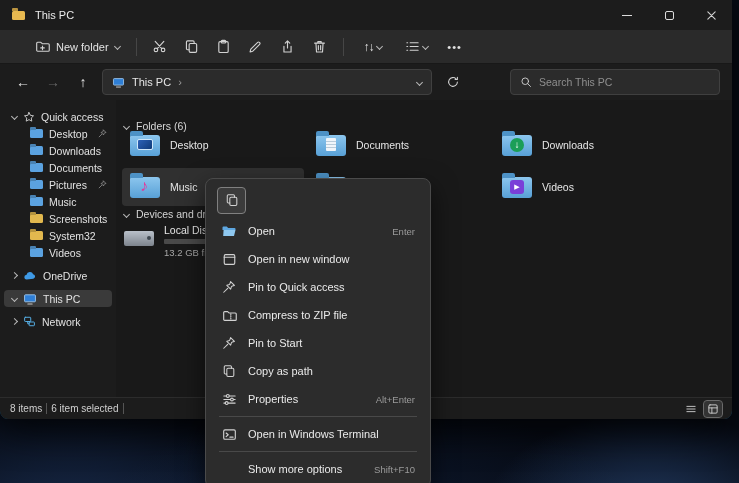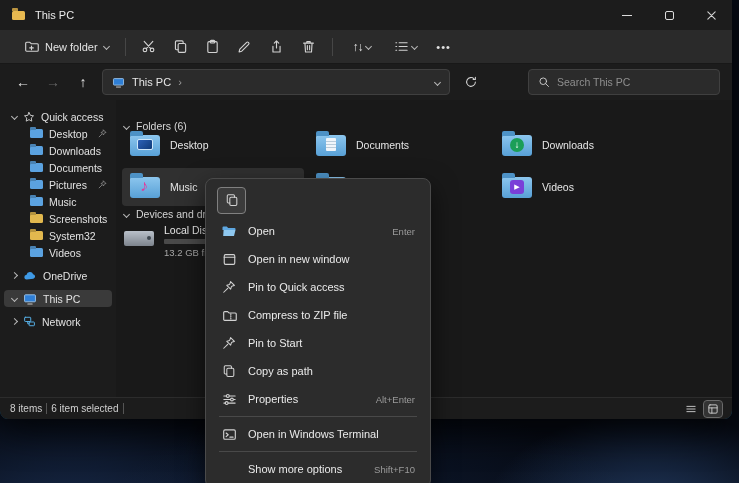--- a/index.html
+++ b/index.html
@@ -26,34 +26,34 @@
   .titlebar { height:30px; display:flex; align-items:center; padding-left:12px; background:#1c1c1c; }
   .mini-folder { display:inline-block; width:13px; height:9px; border-radius:1.5px; background:var(--c,#5ba2e0); position:relative; flex:none; }
   .mini-folder::before { content:""; position:absolute; top:-2.5px; left:0; width:6px; height:3px; border-radius:1px 1px 0 0; background:inherit; filter:brightness(.8); }
   .tb-title { margin-left:10px; color:#eaeaea; }
   .win-controls { margin-left:auto; display:flex; height:100%; }
   .win-btn { width:42px; height:100%; display:flex; align-items:center; justify-content:center; }
   .glyph-min { width:10px; height:1px; background:#dcdcdc; display:block; }
   .glyph-max { width:9px; height:9px; border:1px solid #dcdcdc; border-radius:2px; display:block; }
 
   
-  .toolbar { height:34px; background:#2a2a2a; display:flex; align-items:center; padding:0 15px; border-bottom:1px solid #181818; }
+  .toolbar { height:34px; background:#2a2a2a; display:flex; align-items:center; padding:0 26px; border-bottom:1px solid #181818; }
   .tbtn { display:flex; align-items:center; gap:6px; padding:5px 9px; border-radius:4px; color:#e2e2e2; }
   .ibtn { width:32px; height:28px; display:flex; align-items:center; justify-content:center; border-radius:4px; gap:3px; }
   .vsep { width:1px; height:18px; background:#464646; margin:0 7px; }
   .arrows { font-size:12px; letter-spacing:-1px; }
   .dots-label { letter-spacing:1px; color:#e2e2e2; }
 
   
   .navbar { height:36px; background:#1c1c1c; display:flex; align-items:center; padding:0 12px; gap:8px; }
   .nav-glyph { font-size:14px; width:22px; text-align:center; }
   .nav-glyph.disabled { color:#666; }
   .addressbar { flex:1; height:26px; background:#2b2b2b; border:1px solid #404040; border-radius:4px; display:flex; align-items:center; gap:7px; padding:0 9px; }
   .addr-chev { margin-left:auto; }
-  .searchbox { width:192px; height:26px; background:#2b2b2b; border:1px solid #404040; border-radius:4px; display:flex; align-items:center; gap:7px; padding:0 9px;margin-left:36px; }
+  .searchbox { width:210px; height:26px; background:#2b2b2b; border:1px solid #404040; border-radius:4px; display:flex; align-items:center; gap:7px; padding:0 9px;margin-left:36px; }
   .searchbox input { flex:1; min-width:0; background:transparent; border:none; outline:none; color:#ddd; font:inherit; font-size:10.5px; }
   .searchbox input::placeholder { color:#8f8f8f; }
 
   
   .main { display:flex; height:297px; }
   .sidebar { width:116px; background:#1c1c1c; padding-top:8px; }
   .side-row { height:17px; display:flex; align-items:center; gap:6px; margin:0 4px; padding:0 5px 0 8px; border-radius:4px; font-size:10.5px; color:#e2e2e2; }
   .side-row.child { padding-left:26px; }
   .side-row.selected { background:#3a3a3a; }
   .side-row .pin { margin-left:auto; }

